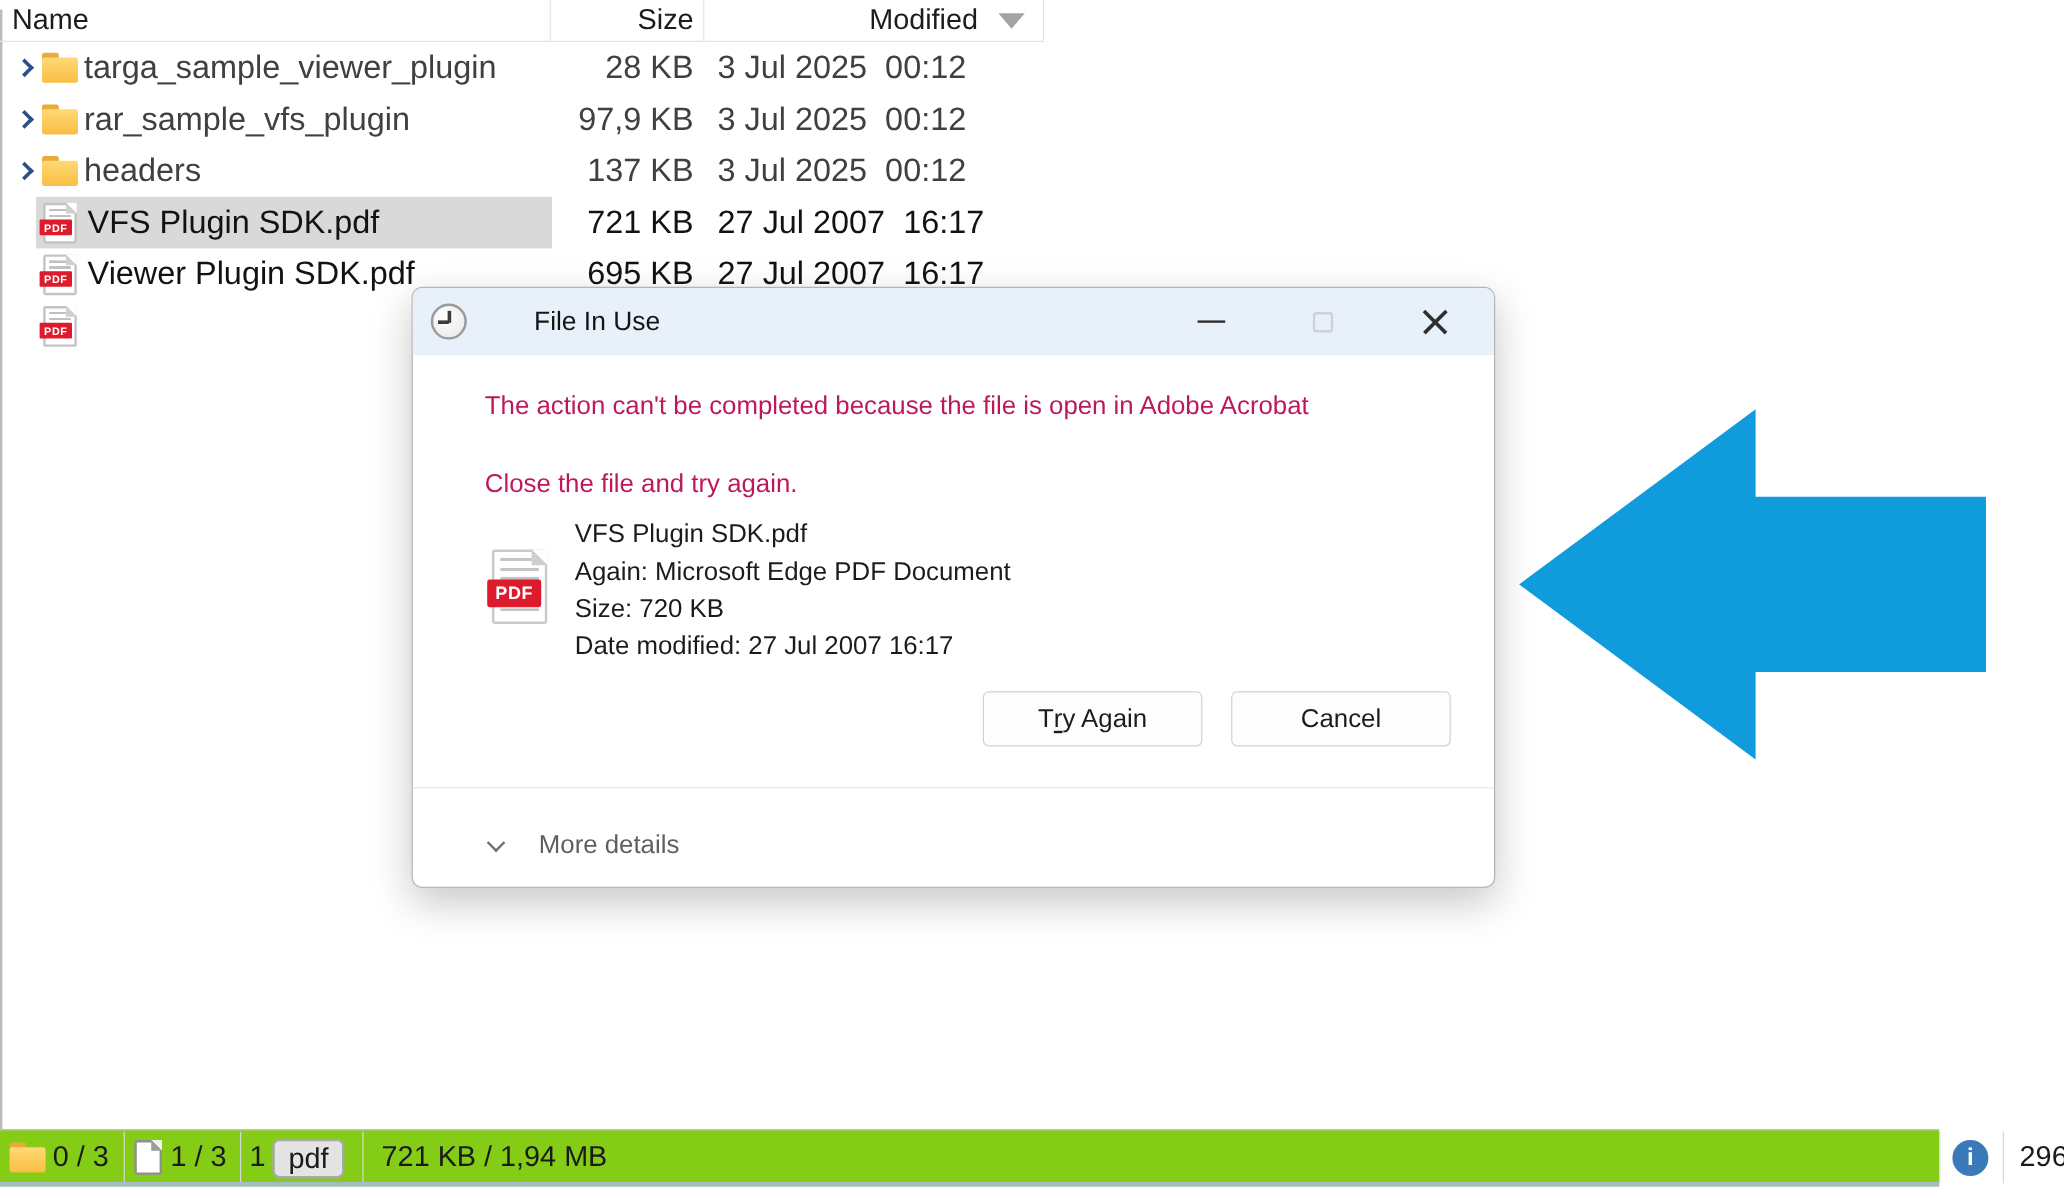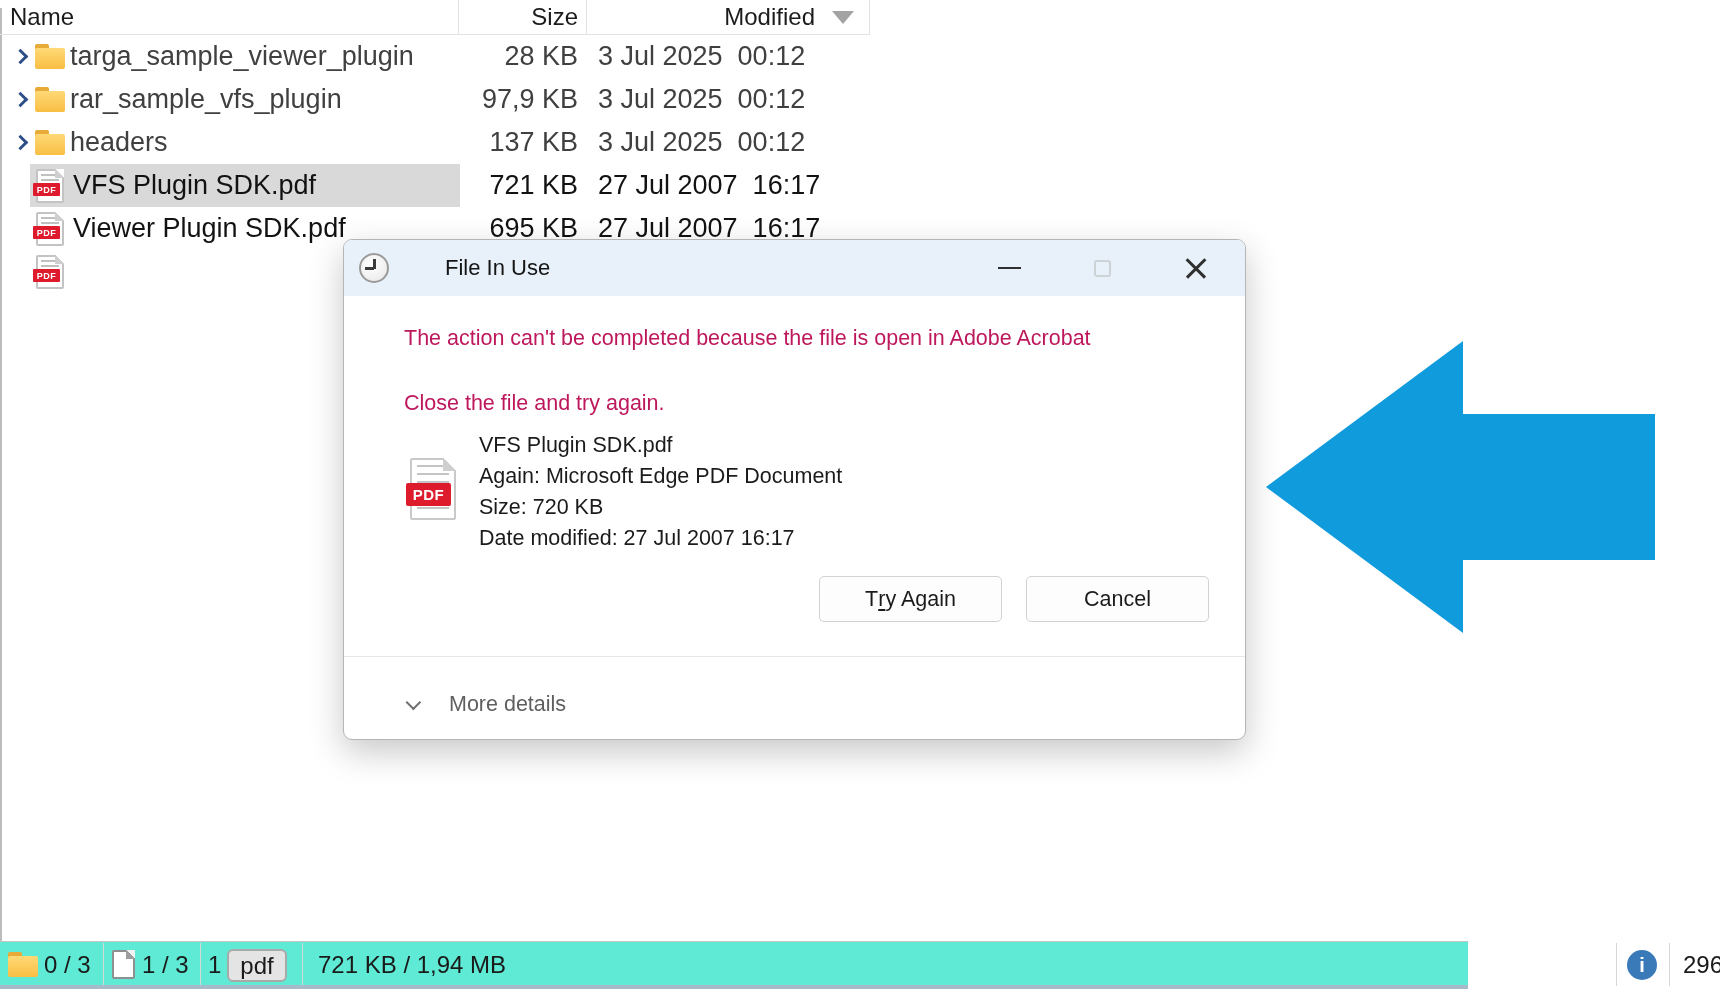--- a/index.html
+++ b/index.html
@@ -97,22 +97,22 @@
 
   .dlg-hsep { position:absolute; left:0; right:0; top:416px; height:1px; background:#e6e6e6; }
   .more-row { position:absolute; left:66px; top:448px; height:32px; display:flex; align-items:center; color:#5f5f5f; font-size:21.5px; }
   .chev-down { width:11px; height:11px; border-left:2px solid #707070; border-bottom:2px solid #707070;
     transform:rotate(-45deg) translateY(-3px); margin-right:28px; }
 
   
   .arrow-svg { position:absolute; left:1260px; top:335px; z-index:20; }
 
   
-  .statusbar { position:absolute; left:0; top:941px; width:1468px; height:48px;
-    background:#5eead4; border-top:1px solid #c6c6c6; font-size:24px; color:#1a1a1a; }
+  .statusbar { position:absolute; left:0; top:941px; width:1616px; height:48px;
+    background:#84cc16; border-top:1px solid #c6c6c6; font-size:24px; color:#1a1a1a; }
   .statusbar::after { content:""; position:absolute; left:0; bottom:0; width:100%; height:4px; background:#a6bac9; }
   .sb-item { position:absolute; top:1px; height:43px; display:flex; align-items:center; white-space:pre; }
   .sb-sep { position:absolute; top:1px; width:1px; height:43px; background:#d7d7d7; }
   .sb-foldericon { position:relative; width:30px; height:25px; }
   .sb-foldericon::before { content:""; position:absolute; left:0; top:0; width:14px; height:9px; background:#e9ab38; border-radius:2px 2px 0 0; }
   .sb-foldericon::after  { content:""; position:absolute; left:0; top:4px; width:30px; height:21px; background:linear-gradient(#ffd977,#f9be43); border-radius:2px; }
   .sb-pageicon { position:relative; width:23px; height:29px; background:#fff; border:2px solid #8f8f8f; border-radius:2px; }
   .sb-pageicon::after { content:""; position:absolute; right:-2px; top:-2px; width:9px; height:9px;
     background:linear-gradient(225deg, #f2f2f2 0 49%, #9d9d9d 50% 100%); }
   .sb-badge { position:absolute; top:7px; left:227px; width:60px; height:33px;

